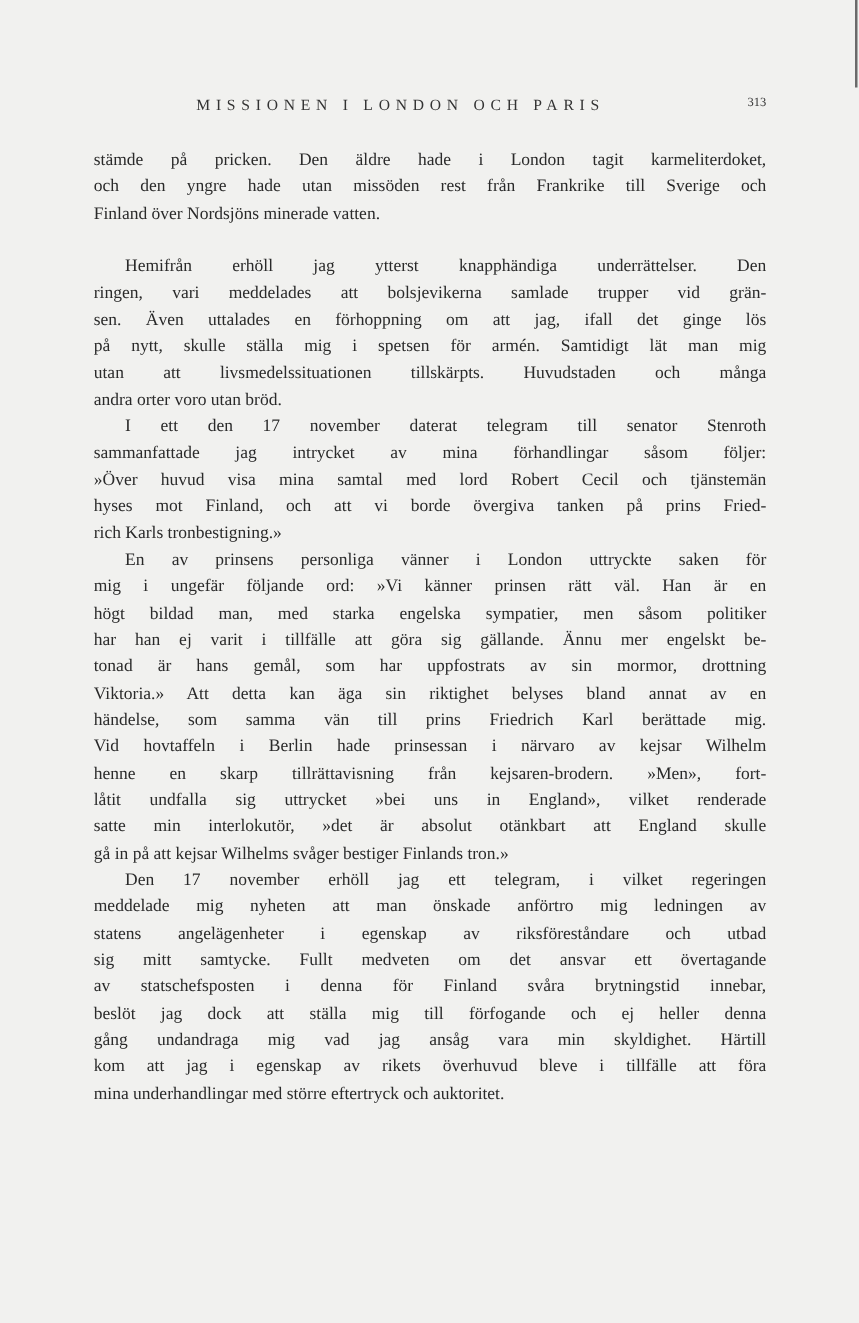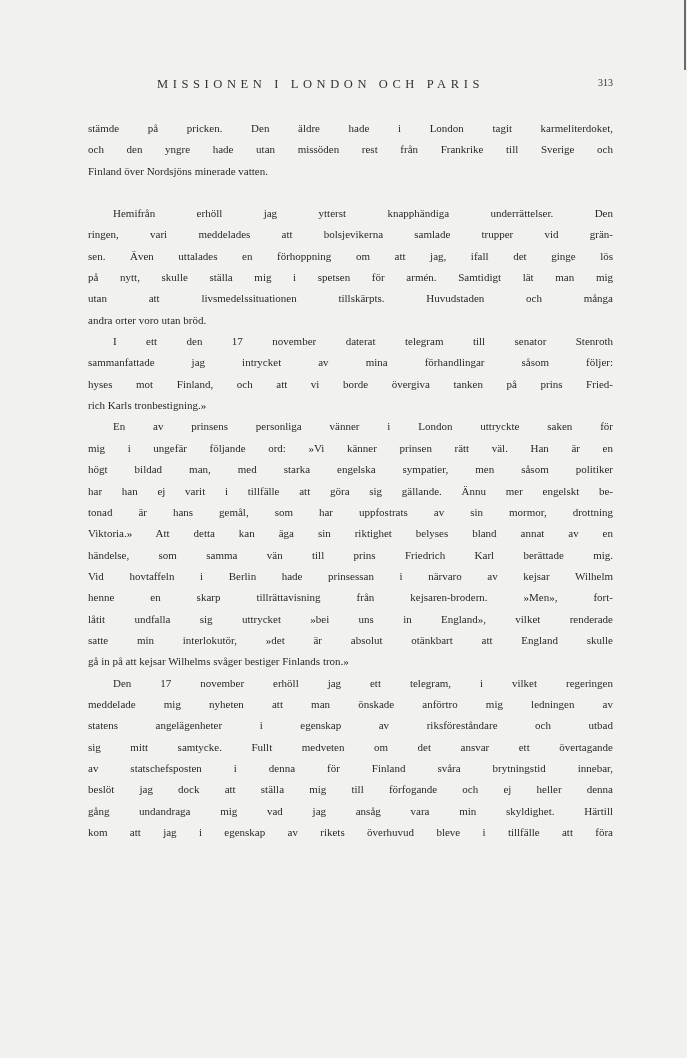--- a/index.html
+++ b/index.html
@@ -22,22 +22,22 @@
     font-size: 12.5px; letter-spacing: 4.6px; color: #333; margin-left: 11px;
   }
   .page-number {
     position: absolute; right: 2px; top: 0; font-size: 10px; color: #333;
   }
   .body-text {
     position: absolute; left: 75px; top: 118px; width: 538px;
   }
   .line {
     display: block; height: 21.35px; line-height: 21.35px;
-    font-size: 11px; white-space: nowrap;
-    text-align: justify; text-align-last: justify; margin-left: 13px;
+    font-size: 14px; white-space: nowrap;
+    text-align: justify; text-align-last: justify;
   }
   .line.last { text-align-last: left; }
   .line.indent { padding-left: 25px; }
   .gap { height: 21px; }
 </style>
 </head>
 <body>
 
 <div class="edge-line"></div>
 
@@ -60,20 +60,21 @@
     <span class="line">ringen, vari meddelades att bolsjevikerna samlade trupper vid grän-</span>
     <span class="line">sen. Även uttalades en förhoppning om att jag, ifall det ginge lös</span>
     <span class="line">på nytt, skulle ställa mig i spetsen för armén. Samtidigt lät man mig</span>
     <span class="line">utan att livsmedelssituationen tillskärpts. Huvudstaden och många</span>
     <span class="line last">andra orter voro utan bröd.</span>
   </div>
 
   <div>
     <span class="line indent">I ett den 17 november daterat telegram till senator Stenroth</span>
     <span class="line">sammanfattade jag intrycket av mina förhandlingar såsom följer:</span>
+    <span class="line">»Över huvud visa mina samtal med lord Robert Cecil och tjänstemän</span>
     <span class="line">hyses mot Finland, och att vi borde övergiva tanken på prins Fried-</span>
     <span class="line last">rich Karls tronbestigning.»</span>
   </div>
 
   <div>
     <span class="line indent">En av prinsens personliga vänner i London uttryckte saken för</span>
     <span class="line">mig i ungefär följande ord: »Vi känner prinsen rätt väl. Han är en</span>
     <span class="line">högt bildad man, med starka engelska sympatier, men såsom politiker</span>
     <span class="line">har han ej varit i tillfälle att göra sig gällande. Ännu mer engelskt be-</span>
     <span class="line">tonad är hans gemål, som har uppfostrats av sin mormor, drottning</span>
@@ -88,14 +89,15 @@
 
   <div>
     <span class="line indent">Den 17 november erhöll jag ett telegram, i vilket regeringen</span>
     <span class="line">meddelade mig nyheten att man önskade anförtro mig ledningen av</span>
     <span class="line">statens angelägenheter i egenskap av riksföreståndare och utbad</span>
     <span class="line">sig mitt samtycke. Fullt medveten om det ansvar ett övertagande</span>
     <span class="line">av statschefsposten i denna för Finland svåra brytningstid innebar,</span>
     <span class="line">beslöt jag dock att ställa mig till förfogande och ej heller denna</span>
     <span class="line">gång undandraga mig vad jag ansåg vara min skyldighet. Härtill</span>
     <span class="line">kom att jag i egenskap av rikets överhuvud bleve i tillfälle att föra</span>
+    <span class="line last">mina underhandlingar med större eftertryck och auktoritet.</span>
   </div>
 </div>
 
 </body></html>

